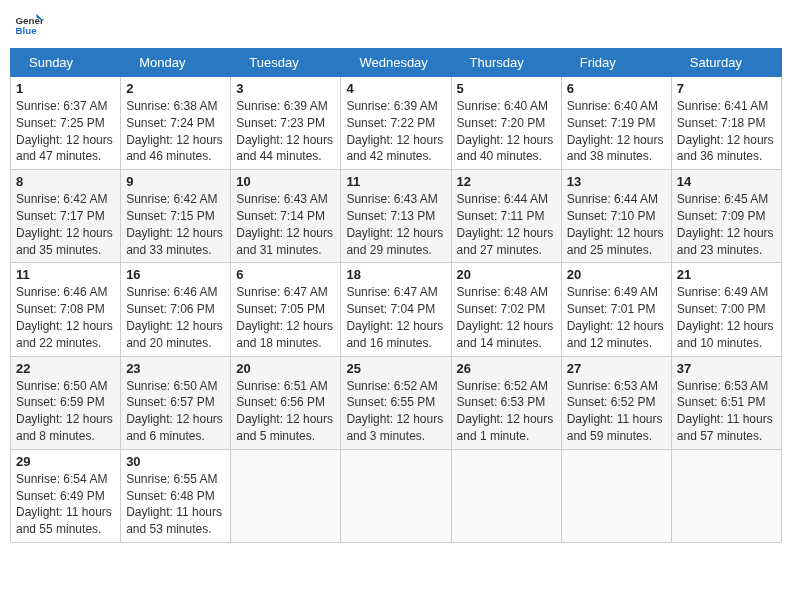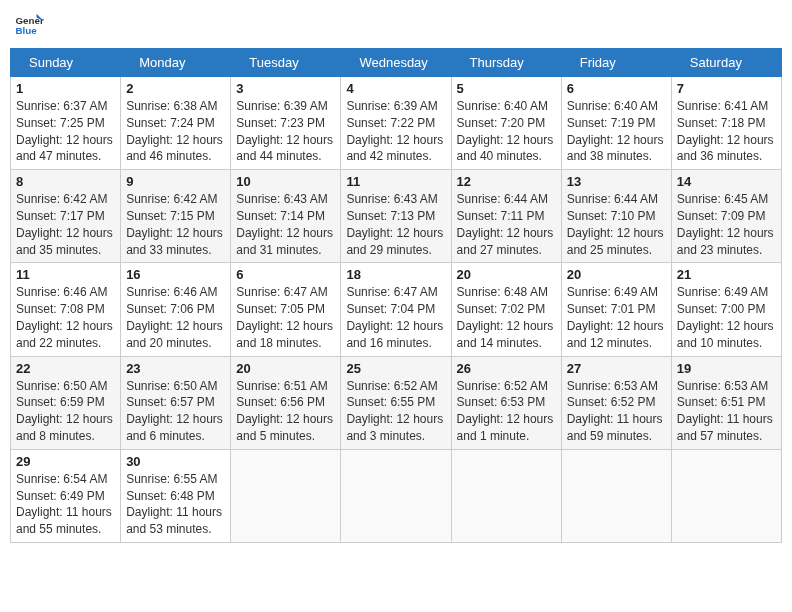--- a/index.html
+++ b/index.html
@@ -222,21 +222,21 @@
       </td>
         <td>
         <span class="day-num">26</span>
         <span class="day-info">Sunrise: 6:52 AM<br>Sunset: 6:53 PM<br>Daylight: 12 hours and 1 minute.</span>
       </td>
         <td>
         <span class="day-num">27</span>
         <span class="day-info">Sunrise: 6:53 AM<br>Sunset: 6:52 PM<br>Daylight: 11 hours and 59 minutes.</span>
       </td>
         <td>
-        <span class="day-num">19</span>
+        <span class="day-num">37</span>
         <span class="day-info">Sunrise: 6:53 AM<br>Sunset: 6:51 PM<br>Daylight: 11 hours and 57 minutes.</span>
       </td>
       </tr>
       <tr>
         <td>
         <span class="day-num">29</span>
         <span class="day-info">Sunrise: 6:54 AM<br>Sunset: 6:49 PM<br>Daylight: 11 hours and 55 minutes.</span>
       </td>
         <td>
         <span class="day-num">30</span>

